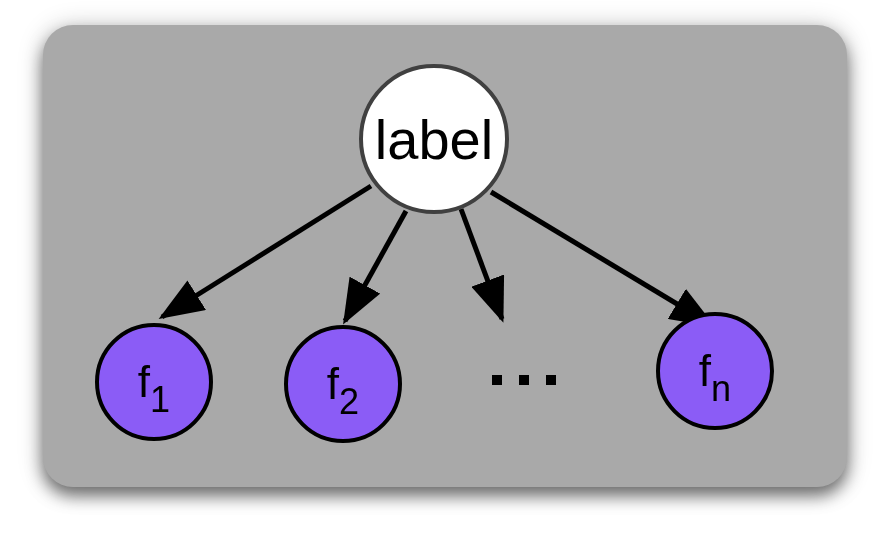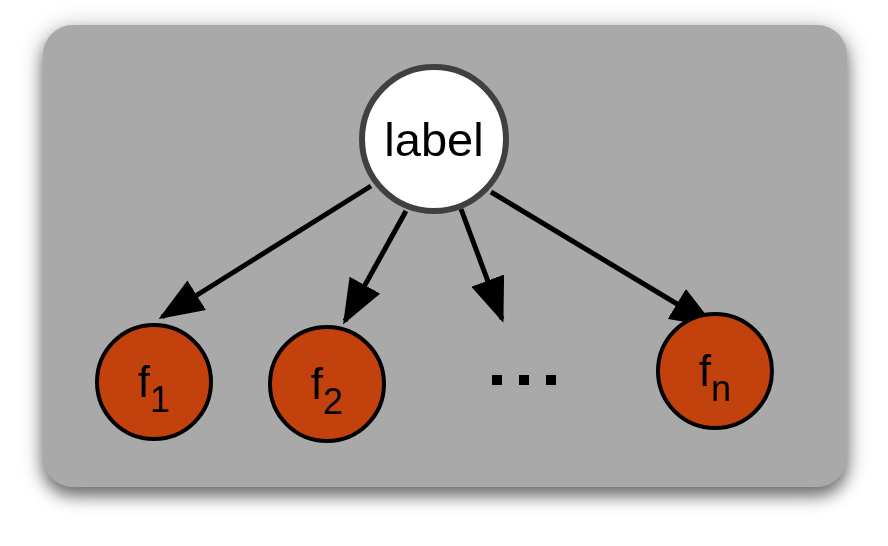--- a/index.html
+++ b/index.html
@@ -43,38 +43,38 @@
     border-radius: 50%;
     color: #000000;
     box-sizing: border-box;
   }
   .node-root {
     left: 359px;
     top: 64px;
     width: 150px;
     height: 150px;
     background: #ffffff;
-    border: 6px solid #404040;
-    font-size: 47px;
+    border: 4px solid #404040;
+    font-size: 56px;
     letter-spacing: 0px;
   }
   .node-feature {
     width: 118px;
     height: 118px;
-    background: #c2410c;
+    background: #8b5cf6;
     border: 4px solid #000000;
     font-size: 44px;
   }
   .node-feature .fsub {
     font-size: 0.82em;
     vertical-align: -0.42em;
     line-height: 0;
   }
   #node-f1 { left: 95px;  top: 323px; }
-  #node-f2 { left: 268px; top: 325px; }
+  #node-f2 { left: 284px; top: 325px; }
   #node-fn { left: 656px; top: 312px; }
   .dots {
     position: absolute;
     left: 492px;
     top: 375px;
     display: flex;
     gap: 17px;
   }
   .dots .dot {
     width: 10px;

